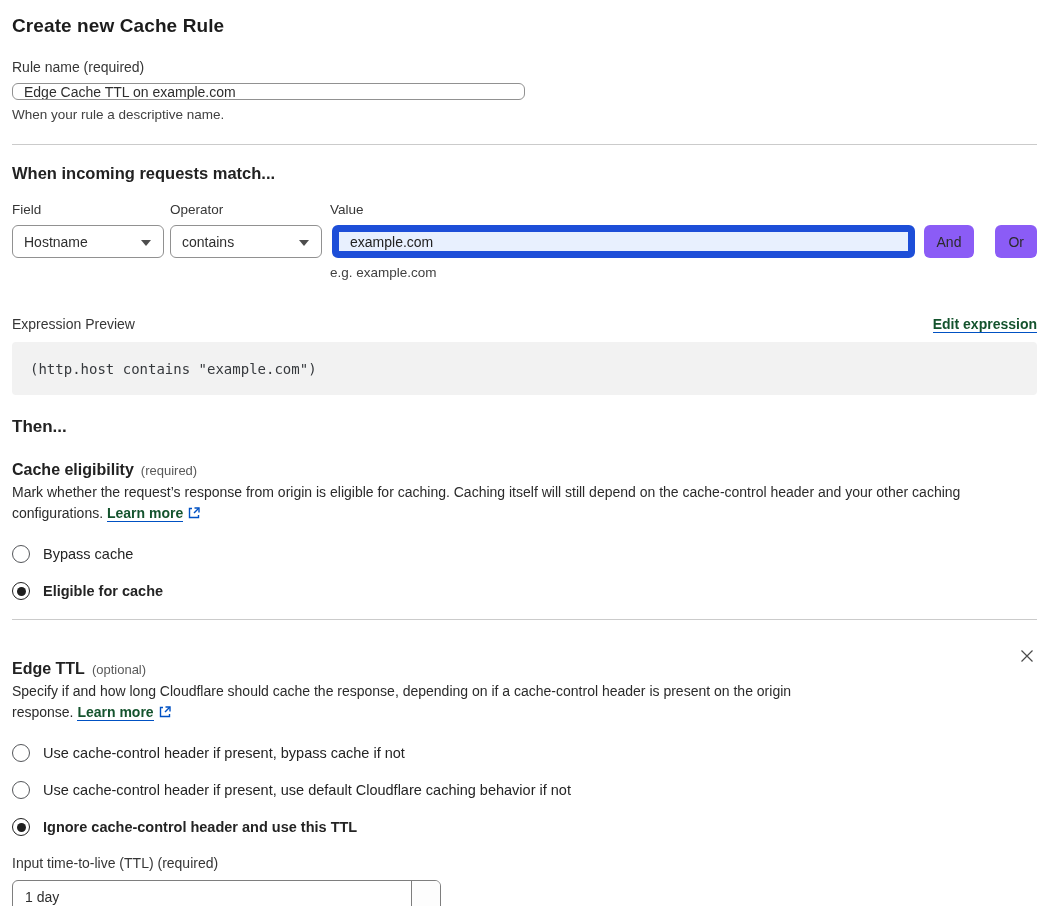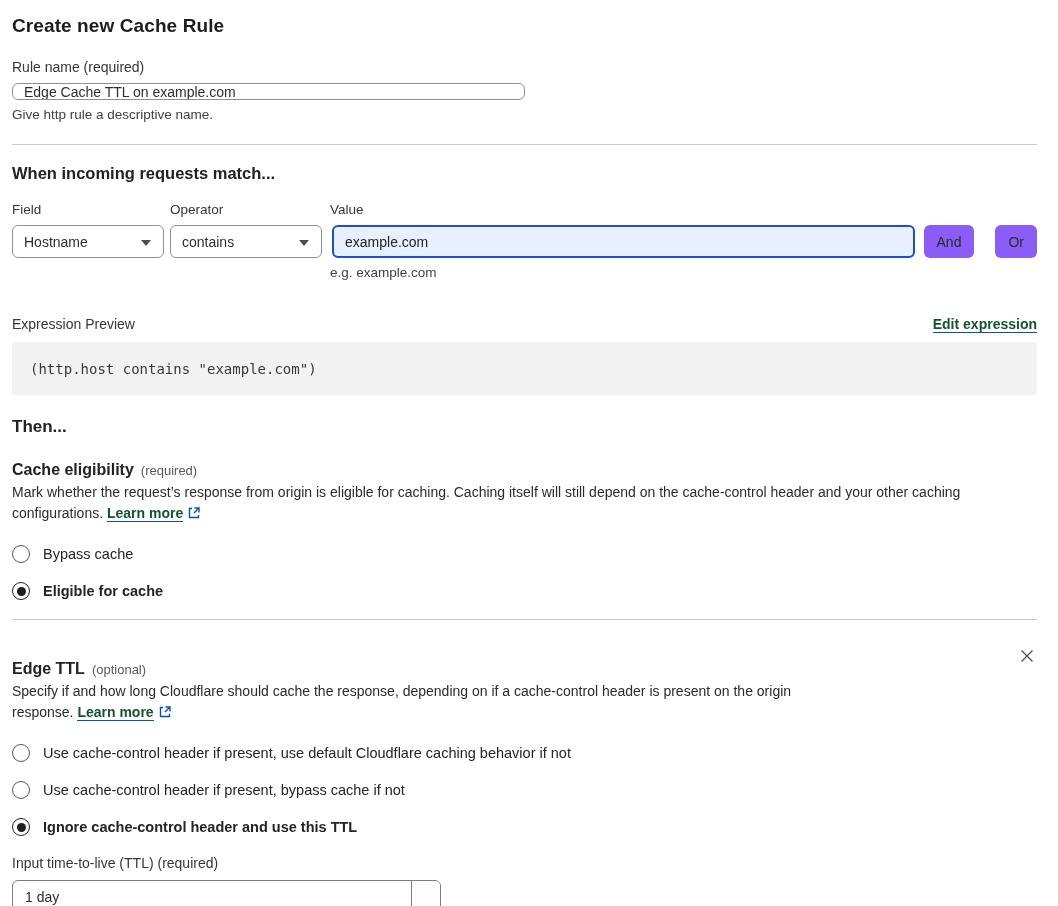--- a/index.html
+++ b/index.html
@@ -49,21 +49,21 @@
   .select-box .caret {
     position: absolute; right: 12px; top: 50%; margin-top: -2px;
     width: 0; height: 0;
     border-left: 5px solid transparent; border-right: 5px solid transparent;
     border-top: 6px solid #4d4d4d;
   }
   .sel-field { width: 152px; margin-right: 6px; }
   .sel-operator { width: 152px; margin-right: 10px; }
 
   .value-input {
-    flex: 1; height: 33px; border: 2px solid #1d4ed8; border-radius: 6px;
+    flex: 1; height: 33px; border: 7px solid #1d4ed8; border-radius: 6px;
     background: #e8f0fe; padding: 0 11px; font-size: 14px; color: #222;
     font-family: "Liberation Sans", "DejaVu Sans", sans-serif; outline: none;
     max-width: 585px;
   }
 
   .chip-button {
     height: 33px; border: none; border-radius: 6px; background: #8b5cf6;
     color: #2b2b2b; font-size: 14px; padding: 0 13px; cursor: pointer;
     font-family: "Liberation Sans", "DejaVu Sans", sans-serif;
   }
@@ -135,21 +135,21 @@
 </style>
 </head>
 <body>
 
 <div class="container">
 
   <h1 class="page-title">Create new Cache Rule</h1>
 
   <div class="field-label">Rule name (required)</div>
   <input class="text-input" type="text" value="Edge Cache TTL on example.com" style="">
-  <div class="helper-text">Give http rule a descriptive name.</div>
+  <div class="helper-text">When your rule a descriptive name.</div>
 
   <hr class="divider">
 
   <h2 class="section-heading">When incoming requests match...</h2>
 
   <div class="match-grid-labels">
     <div class="col-field">Field</div>
     <div class="col-operator">Operator</div>
     <div class="col-value">Value</div>
   </div>
@@ -219,25 +219,25 @@
     <span class="learn-more"><a class="link">Learn more</a><span class="ext-icon"><svg width="14" height="14" viewBox="0 0 14 14" fill="none">
             <path d="M5 2.5H2.5v9h9V9" stroke="#0051c3" stroke-width="1.4"></path>
             <path d="M7.5 2h4.5v4.5" stroke="#0051c3" stroke-width="1.4"></path>
             <path d="M11.7 2.3 7 7" stroke="#0051c3" stroke-width="1.4"></path>
           </svg></span></span>
   </p>
 
   <div class="radio-group">
     <div class="radio-row">
       <span class="radio-dot"></span>
+      <span class="radio-label">Use cache-control header if present, bypass cache if not</span>
+    </div>
+    <div class="radio-row">
+      <span class="radio-dot"></span>
       <span class="radio-label">Use cache-control header if present, use default Cloudflare caching behavior if not</span>
-    </div>
-    <div class="radio-row">
-      <span class="radio-dot"></span>
-      <span class="radio-label">Use cache-control header if present, bypass cache if not</span>
     </div>
     <div class="radio-row selected">
       <span class="radio-dot"></span>
       <span class="radio-label">Ignore cache-control header and use this TTL</span>
     </div>
   </div>
 
   <div class="ttl-label">Input time-to-live (TTL) (required)</div>
   <div class="combobox">
     <div class="combo-value">1 day</div>

